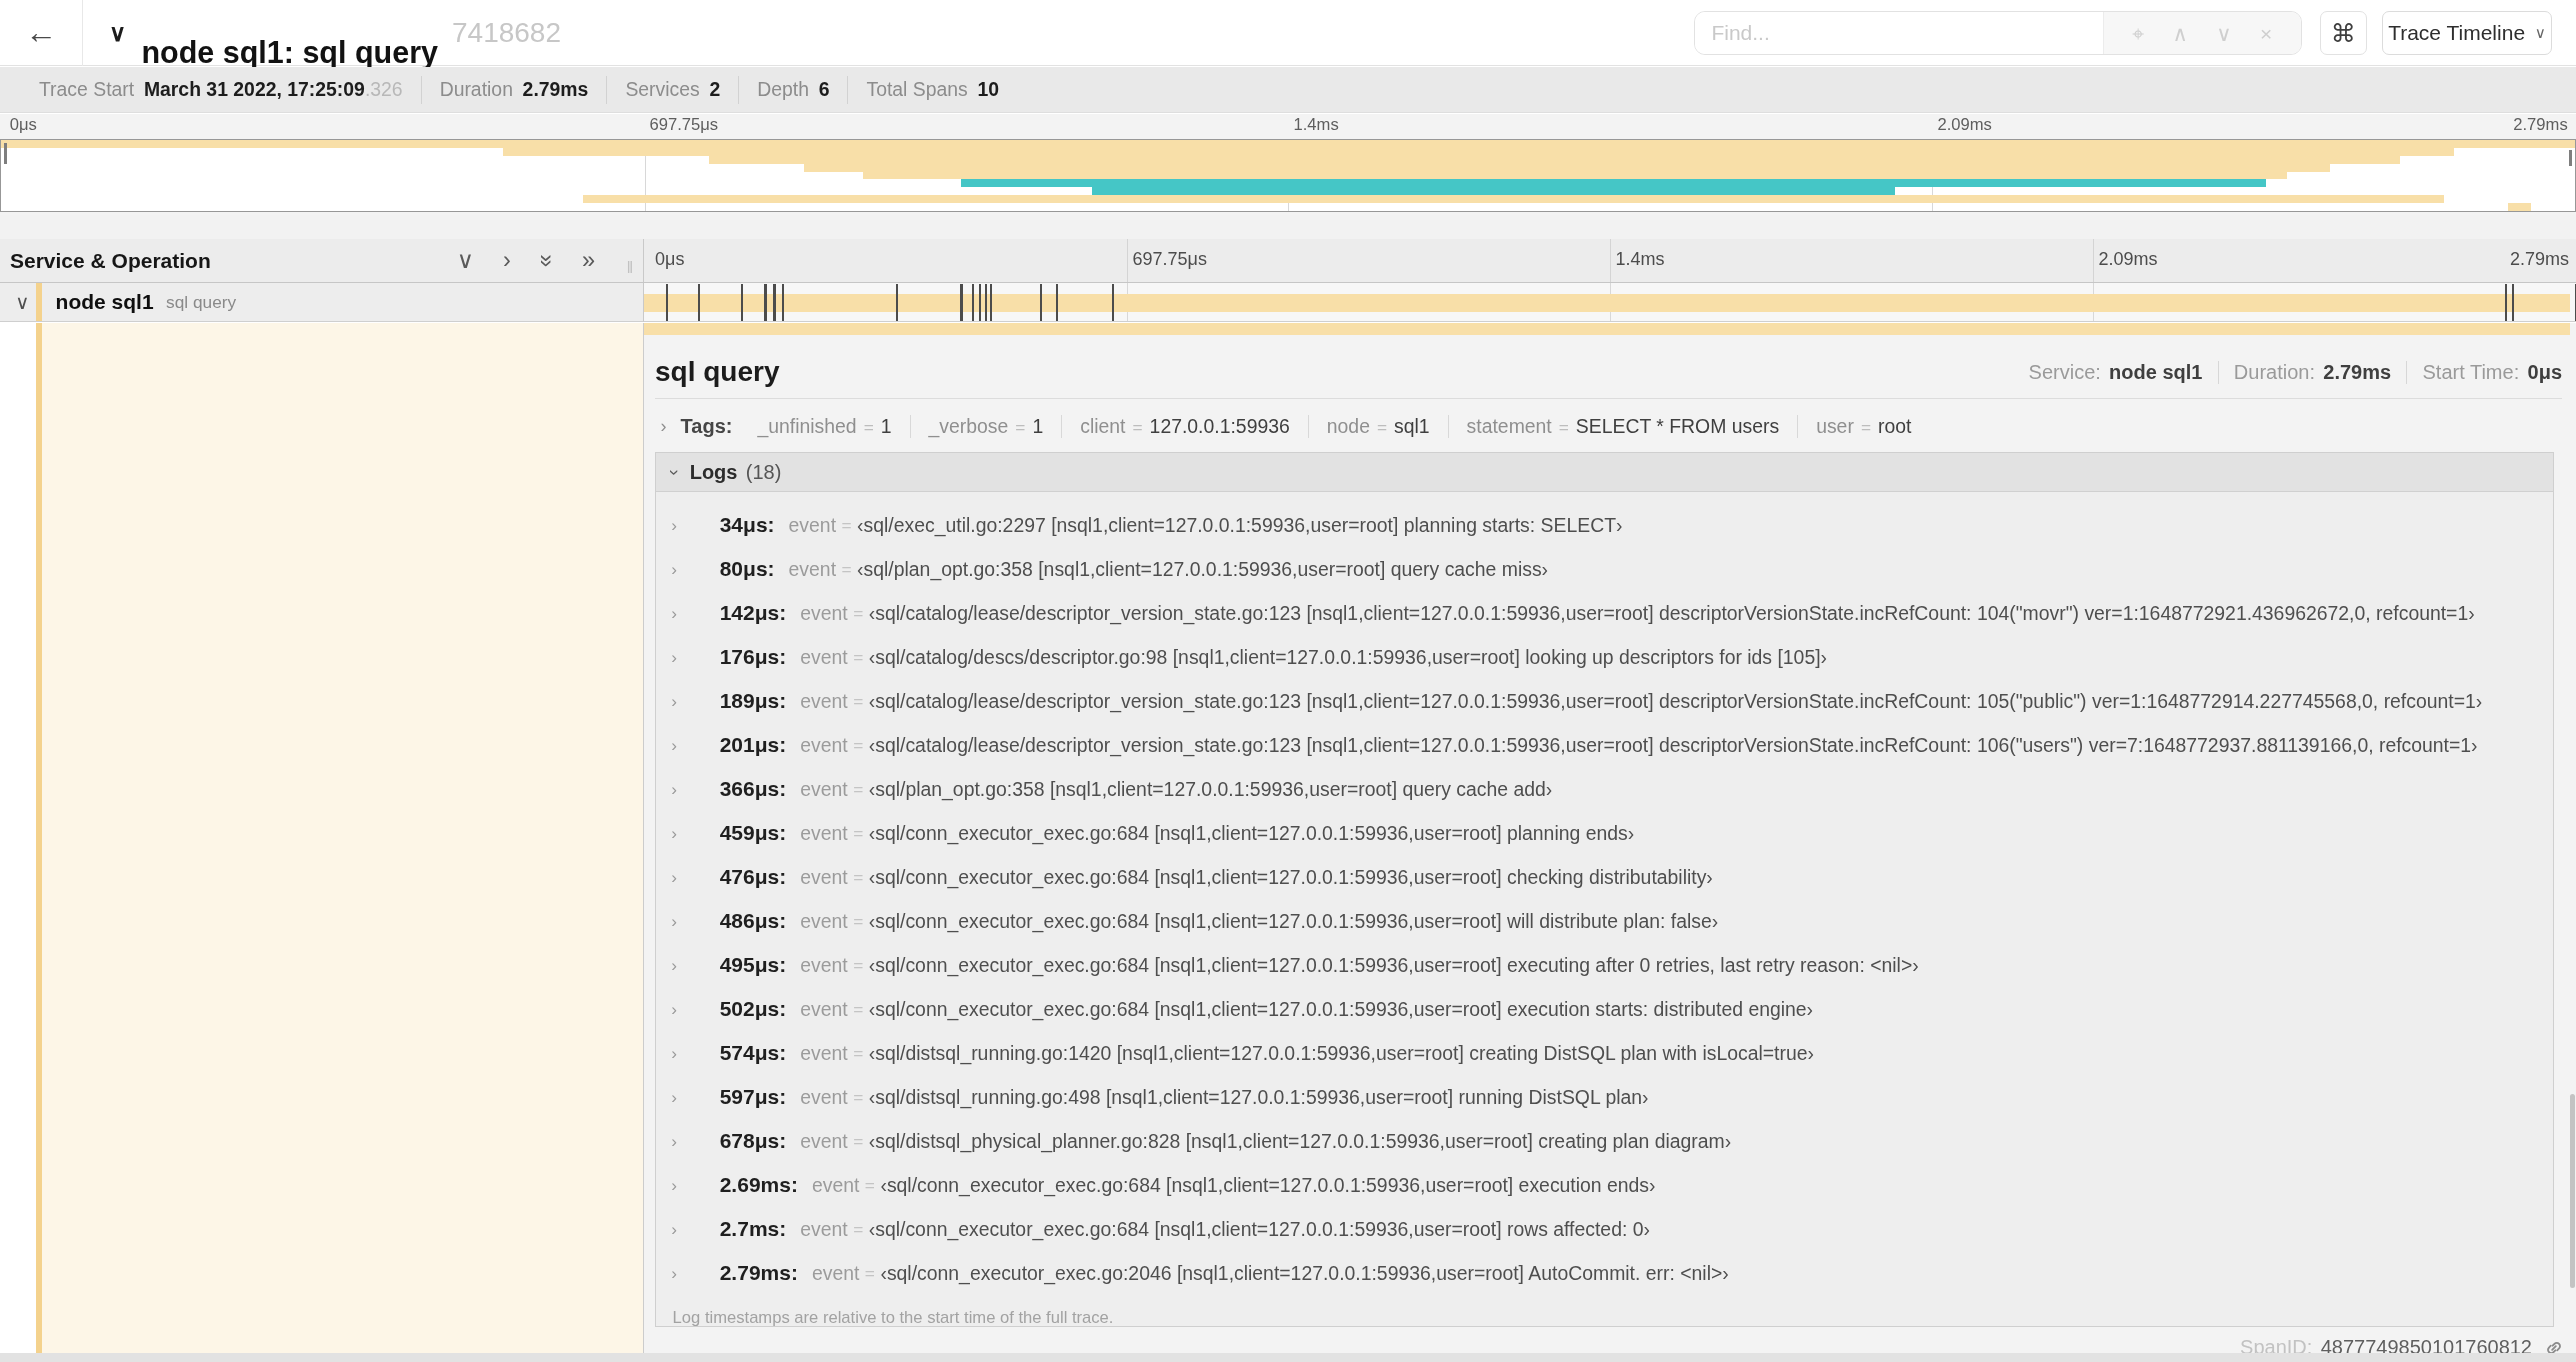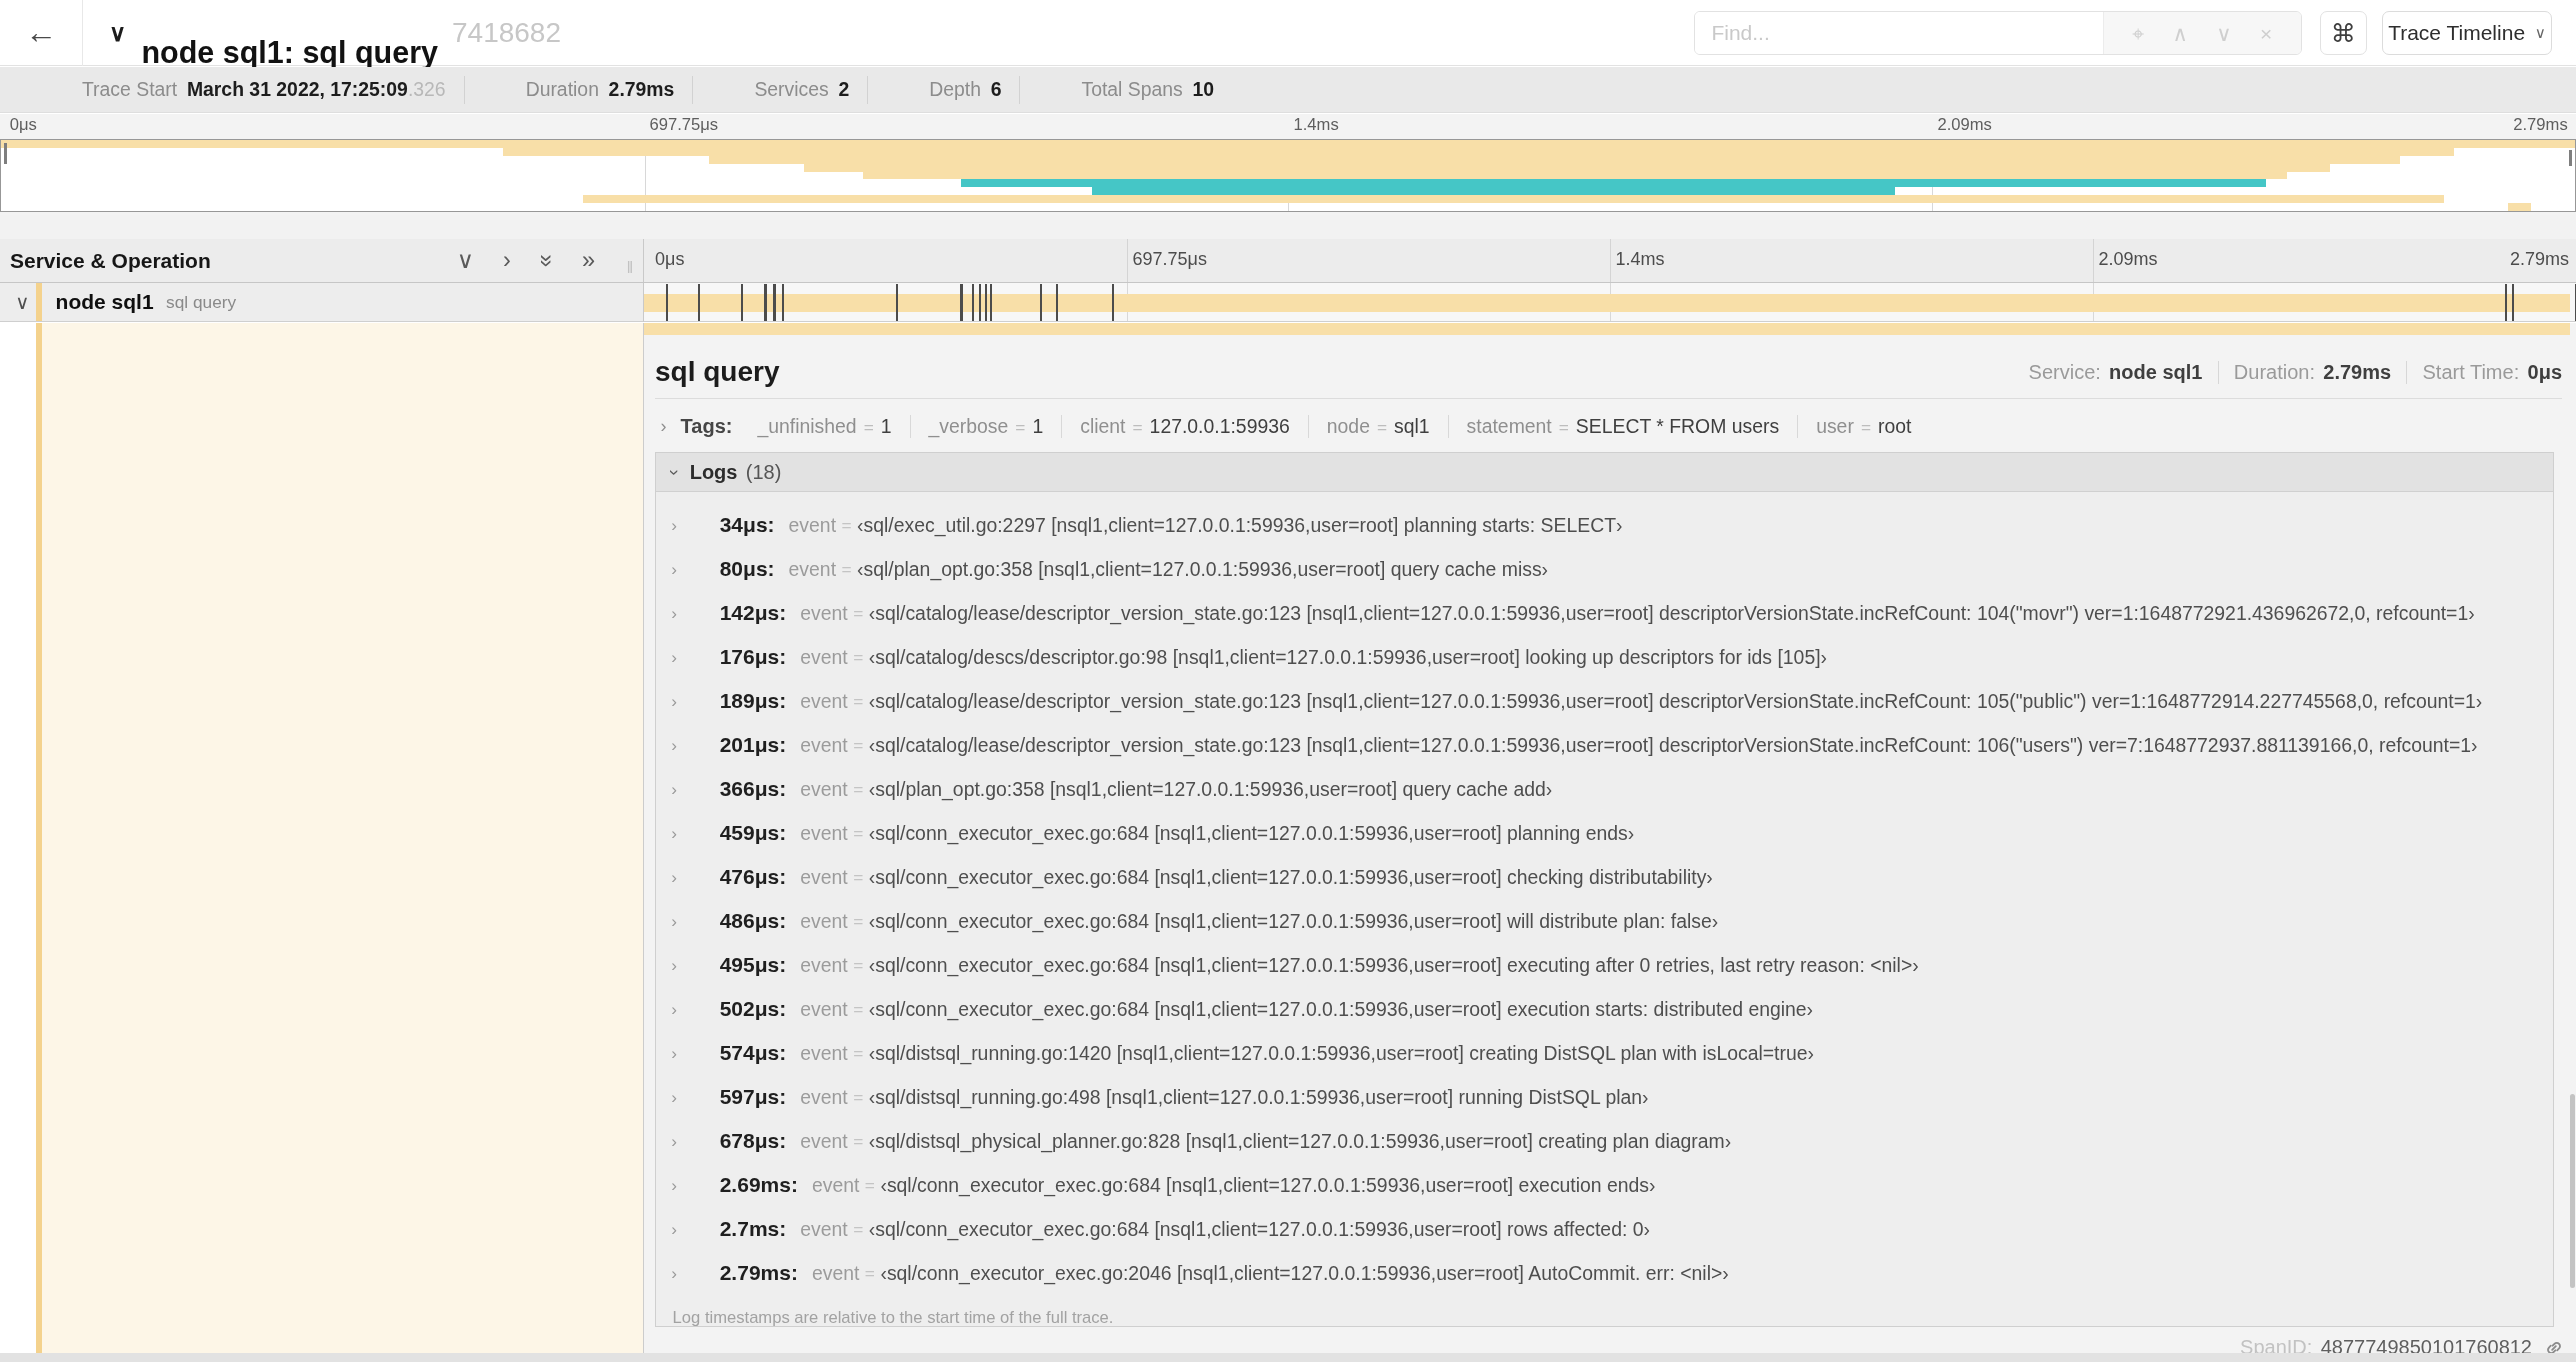--- a/index.html
+++ b/index.html
@@ -10,39 +10,39 @@
   
   #topbar { position:absolute; left:0; top:0; width:2576px; height:66px; background:#fff;
             border-bottom:0.7px solid #e2e2e2; display:flex; align-items:center; }
   #back-btn { width:83px; height:66px; display:flex; align-items:center; justify-content:center;
               border-right:0.7px solid #e8e8e8; font-size:32px; color:#4a4a4a; cursor:pointer; }
   #title-group { display:flex; align-items:center; margin-left:26px; }
   #title-chevron { font-size:23.5px; font-weight:700; color:#1c1c1c; margin-right:15.2px; }
   #trace-title { font-size:30.5px; font-weight:700; color:#121212;margin-top:40px; }
   #trace-id { font-size:28px; font-weight:400; color:#c7c7c7; margin-left:14px; }
   #topbar-right { position:absolute; right:24px; top:11px; height:44px; display:flex; align-items:stretch; }
-  #find-group { display:flex; width:608px; border:0.7px solid #e2e2e2; border-radius:6px; overflow:hidden; background:#fff; }
+  #find-group { display:flex; width:608px; border:0.7px solid #e2e2e2; border-radius:11px; overflow:hidden; background:#fff; }
   #find-input { flex:1; border:none; outline:none; padding:0 16.6px; font-size:21px; color:#444;
                 font-family:"Liberation Sans",sans-serif; background:#fff; }
   #find-input::placeholder { color:#c9c9c9; }
   #find-suffix { width:198px; background:#f7f7f7; border-left:0.7px solid #ececec; display:flex;
                  align-items:center; justify-content:space-evenly; }
   .find-ico { font-size:21px; color:#cfcfcf; cursor:pointer; line-height:1; }
   #cmd-btn { margin-left:18px; width:47px; border:0.7px solid #e2e2e2; border-radius:7px; background:#fff;
              display:flex; align-items:center; justify-content:center; font-size:25px; color:#3f3f3f; cursor:pointer; }
   #tt-btn { margin-left:15.2px; width:170px; border:0.7px solid #dcdcdc; border-radius:7px; background:#fff;
             display:flex; align-items:center; justify-content:center; font-size:21px; color:#2e2e2e; cursor:pointer; }
   #tt-caret { font-size:15.2px; color:#666; margin-left:9.7px; }
 
   
   #statsbar { position:absolute; left:0; top:67px; width:2576px; height:46px; background:#e9e9e9;
               border-bottom:0.7px solid #dedede; display:flex; align-items:center; padding-left:21px; }
   .stat { display:flex; align-items:baseline; padding:0 18px; border-right:0.7px solid #d2d2d2; height:28px; align-items:center; }
   .stat:last-child { border-right:none; }
-  .stat .sl { font-size:19.4px; color:#8c8c8c; margin-right:9.7px;margin-left:43px; }
+  .stat .sl { font-size:19.4px; color:#8c8c8c; margin-right:9.7px; }
   .stat .sv { font-size:19.4px; font-weight:700; color:#1d1d1d; }
   .stat .ss { font-size:19.4px; color:#b8b8b8; }
 
   
   #minimap { position:absolute; left:0; top:114px; width:2576px; height:101px; background:#f3f3f3; }
   #mm-labels { position:absolute; left:0; top:1.4px; width:2576px; height:23.5px; }
   .tick-label { position:absolute; top:0; font-size:16.6px; color:#5e5e5e; white-space:nowrap; }
   #mm-canvas { position:absolute; left:0; top:25px; width:2576px; height:73px; background:#fff;
                border:1.4px solid #979797; }
   .mm-row { position:relative; width:100%; height:11.11%; }

